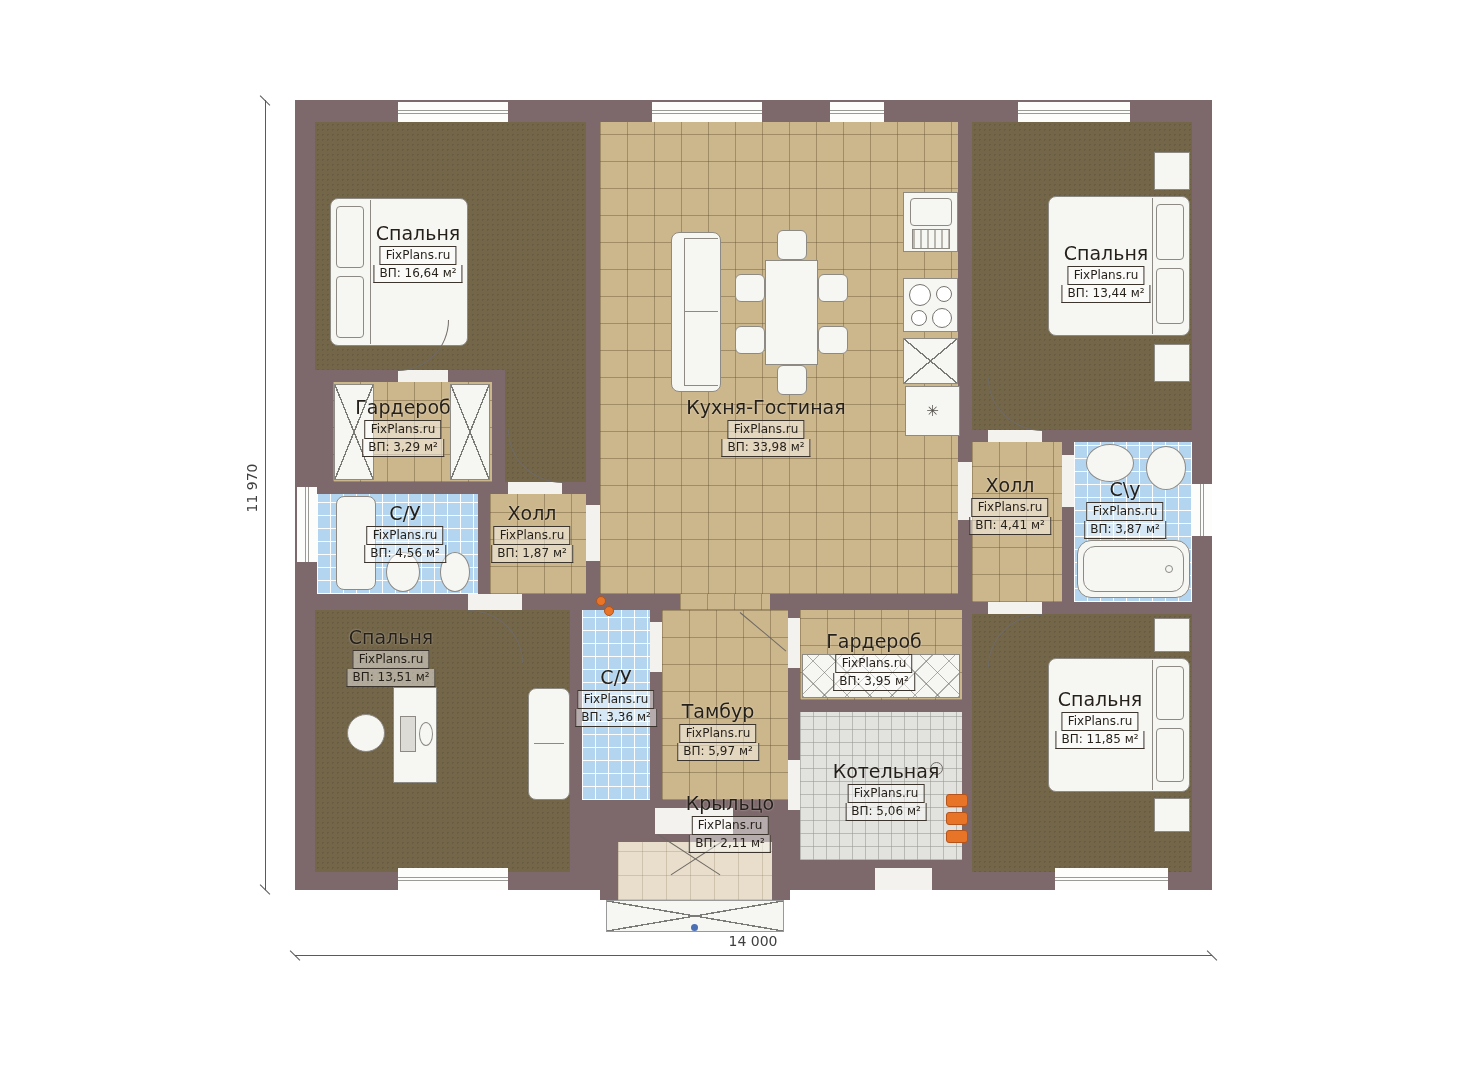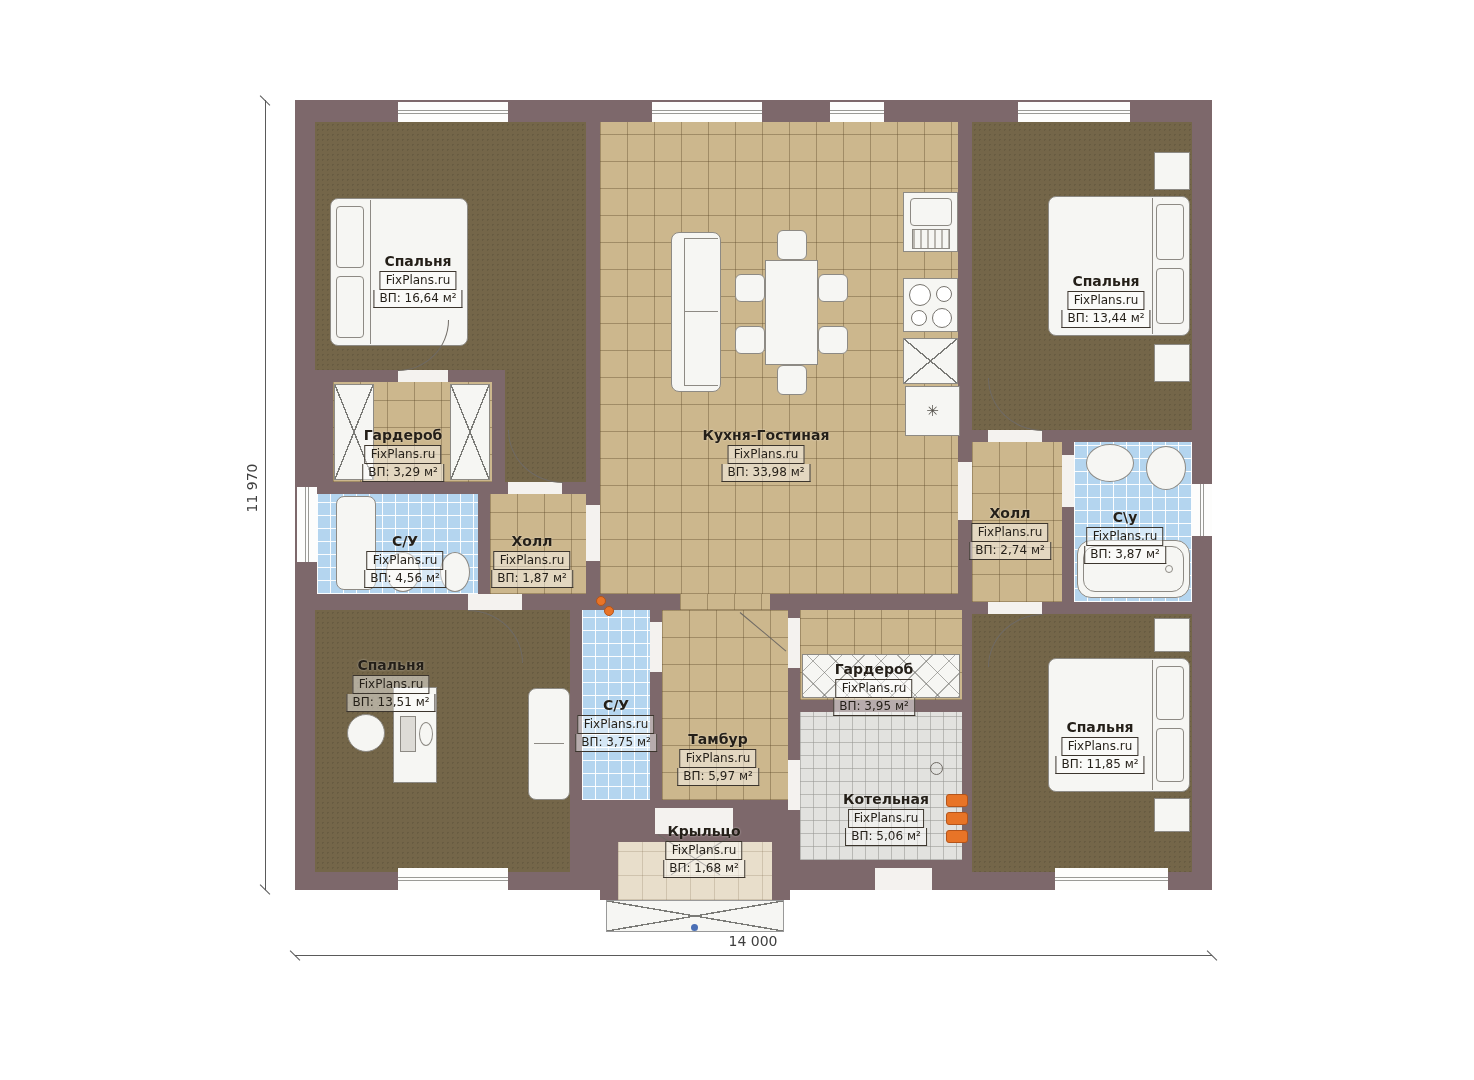--- a/index.html
+++ b/index.html
@@ -41,22 +41,22 @@
   .burner{position:absolute;border:1px solid #77746e;border-radius:50%;background:#fff;}
   .win{background:#fdfdfc;z-index:7;}
   .win-h{background-image:linear-gradient(0deg, transparent 40%, #9a9a96 40%, #9a9a96 45%, transparent 45%, transparent 55%, #9a9a96 55%, #9a9a96 60%, transparent 60%);}
   .win-v{background-image:linear-gradient(90deg, transparent 40%, #9a9a96 40%, #9a9a96 45%, transparent 45%, transparent 55%, #9a9a96 55%, #9a9a96 60%, transparent 60%);}
   .gap{background:#f4f2ef;z-index:7;}
   .dline{position:absolute;height:1px;background:#6f6a64;transform-origin:left center;z-index:8;}
   .arc{position:absolute;z-index:8;}
   
   .rlabel{position:absolute;z-index:60;display:flex;flex-direction:column;align-items:center;
           color:#241f18;text-align:center;transform:translateX(-50%);}
-  .rlabel .rn{font-weight:bold;font-size:14px;margin-bottom:2px;white-space:nowrap;
-          text-shadow:0 0 2px rgba(255,255,255,.55);margin-top:31px;}
+  .rlabel .rn{font-weight:normal;font-size:19px;margin-bottom:2px;white-space:nowrap;
+          text-shadow:0 0 2px rgba(255,255,255,.55);}
   .rlabel .bx{border:1px solid #3c352d;background:rgba(255,255,255,.45);font-size:12px;
           padding:0 5px;line-height:17px;white-space:nowrap;}
   .rlabel .bx + .bx{border-top:none;}
   
   .dim-line{background:#5a5a5a;z-index:3;}
   .dim-text{position:absolute;color:#3f3f3f;font-size:14px;z-index:3;text-align:center;}
   .tick{position:absolute;width:14px;height:1px;background:#5a5a5a;z-index:4;}
   .orange{background:#e87427;border:1px solid #b4541a;border-radius:3px;z-index:9;}
   .dot-blue{background:#4a6fb5;border-radius:50%;z-index:9;}
   .circle-o{border:1.5px solid #6f6a64;border-radius:50%;background:transparent;z-index:9;}
@@ -224,36 +224,36 @@
     <div class="bx">ВП: 33,98 м²</div>
   </div>
   <div class="rlabel" style="left:1106px;top:242px;">
     <div class="rn">Спальня</div>
     <div class="bx">FixPlans.ru</div>
     <div class="bx">ВП: 13,44 м²</div>
   </div>
   <div class="rlabel" style="left:1010px;top:474px;">
     <div class="rn">Холл</div>
     <div class="bx">FixPlans.ru</div>
-    <div class="bx">ВП: 2,74 м²</div>
+    <div class="bx">ВП: 4,41 м²</div>
   </div>
   <div class="rlabel" style="left:1125px;top:478px;">
     <div class="rn">С\у</div>
     <div class="bx">FixPlans.ru</div>
     <div class="bx">ВП: 3,87 м²</div>
   </div>
   <div class="rlabel" style="left:391px;top:626px;">
     <div class="rn">Спальня</div>
     <div class="bx">FixPlans.ru</div>
     <div class="bx">ВП: 13,51 м²</div>
   </div>
   <div class="rlabel" style="left:616px;top:666px;">
     <div class="rn">С/У</div>
     <div class="bx">FixPlans.ru</div>
-    <div class="bx">ВП: 3,75 м²</div>
+    <div class="bx">ВП: 3,36 м²</div>
   </div>
   <div class="rlabel" style="left:718px;top:700px;">
     <div class="rn">Тамбур</div>
     <div class="bx">FixPlans.ru</div>
     <div class="bx">ВП: 5,97 м²</div>
   </div>
   <div class="rlabel" style="left:874px;top:630px;">
     <div class="rn">Гардероб</div>
     <div class="bx">FixPlans.ru</div>
     <div class="bx">ВП: 3,95 м²</div>
@@ -261,24 +261,24 @@
   <div class="rlabel" style="left:886px;top:760px;">
     <div class="rn">Котельная</div>
     <div class="bx">FixPlans.ru</div>
     <div class="bx">ВП: 5,06 м²</div>
   </div>
   <div class="rlabel" style="left:1100px;top:688px;">
     <div class="rn">Спальня</div>
     <div class="bx">FixPlans.ru</div>
     <div class="bx">ВП: 11,85 м²</div>
   </div>
-  <div class="rlabel" style="left:704px;top:792px;text-align:right;">
+  <div class="rlabel" style="left:730px;top:792px;text-align:right;">
     <div class="rn">Крыльцо</div>
     <div class="bx">FixPlans.ru</div>
-    <div class="bx">ВП: 1,68 м²</div>
+    <div class="bx">ВП: 2,11 м²</div>
   </div>
 
   <div class="abs dim-line" style="left:265px;top:100px;width:1px;height:790px;"></div>
   <div class="tick" style="left:258px;top:100px;transform:rotate(45deg);"></div>
   <div class="tick" style="left:258px;top:889px;transform:rotate(45deg);"></div>
   <div class="dim-text" style="left:212px;top:480px;width:80px;transform:rotate(-90deg);">11 970</div>
 
   <div class="abs dim-line" style="left:295px;top:955px;width:917px;height:1px;"></div>
   <div class="tick" style="left:288px;top:955px;transform:rotate(45deg);"></div>
   <div class="tick" style="left:1205px;top:955px;transform:rotate(45deg);"></div>

